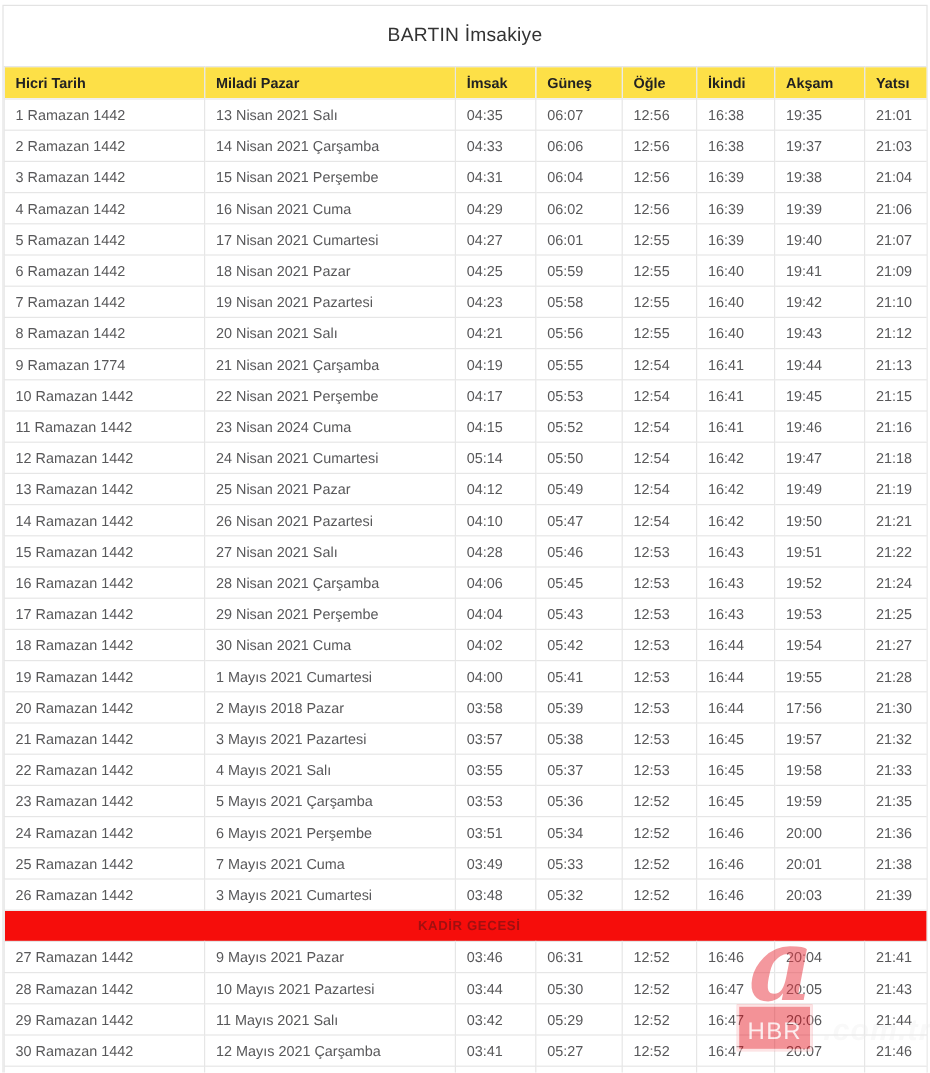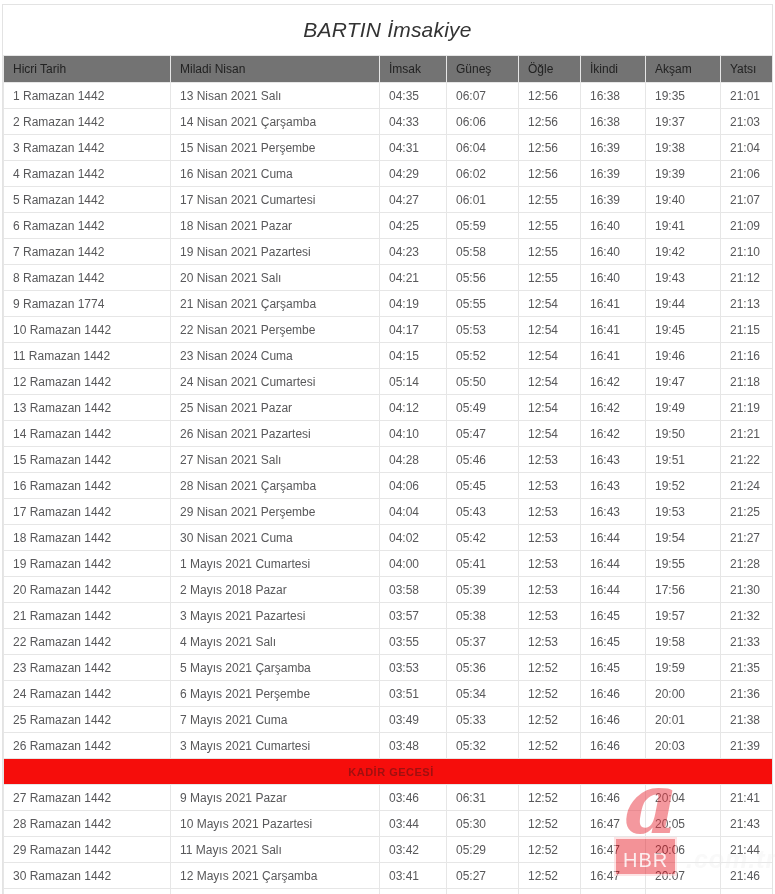--- a/index.html
+++ b/index.html
@@ -21,44 +21,43 @@
     background: #ffffff;
   }
   .title-bar {
     height: 50px;
     display: flex;
     align-items: center;
     justify-content: center;
   }
   .title-bar h1 {
     margin: 12px;
-    font-size: 21px;
+    font-size: 16px;
     font-weight: 500;
     color: #333333;
     letter-spacing: 0.2px;
-    font-style: italic;
   }
   table.imsakiye {
     width: 100%;
     border-collapse: collapse;
     table-layout: fixed;
   }
   table.imsakiye th, table.imsakiye td {
     border: 1px solid #e6e6e6;
     text-align: left;
     padding: 0 0 0 9px;
     overflow: hidden;
     white-space: nowrap;
   }
   table.imsakiye th {
     height: 27px;
     font-size: 12px;
-    font-weight: normal;
+    font-weight: bold;
     color: #222222;
-    background: #737373;
+    background: #fde047;
   }
   table.imsakiye td {
     height: 26px;
     font-size: 12px;
     color: #58585a;
     background: #ffffff;
   }
   tr.banner-row td {
     text-align: center;
     padding: 0;
@@ -129,21 +128,21 @@
         <col style="width:67px">
         <col style="width:72px">
         <col style="width:62px">
         <col style="width:65px">
         <col style="width:75px">
         <col style="width:58px">
       </colgroup>
       <thead>
         <tr>
           <th>Hicri Tarih</th>
-          <th>Miladi Nisan</th>
+          <th>Miladi Pazar</th>
           <th>İmsak</th>
           <th>Güneş</th>
           <th>Öğle</th>
           <th>İkindi</th>
           <th>Akşam</th>
           <th>Yatsı</th>
         </tr>
       </thead>
       <tbody id="table-body">
           <tr>

